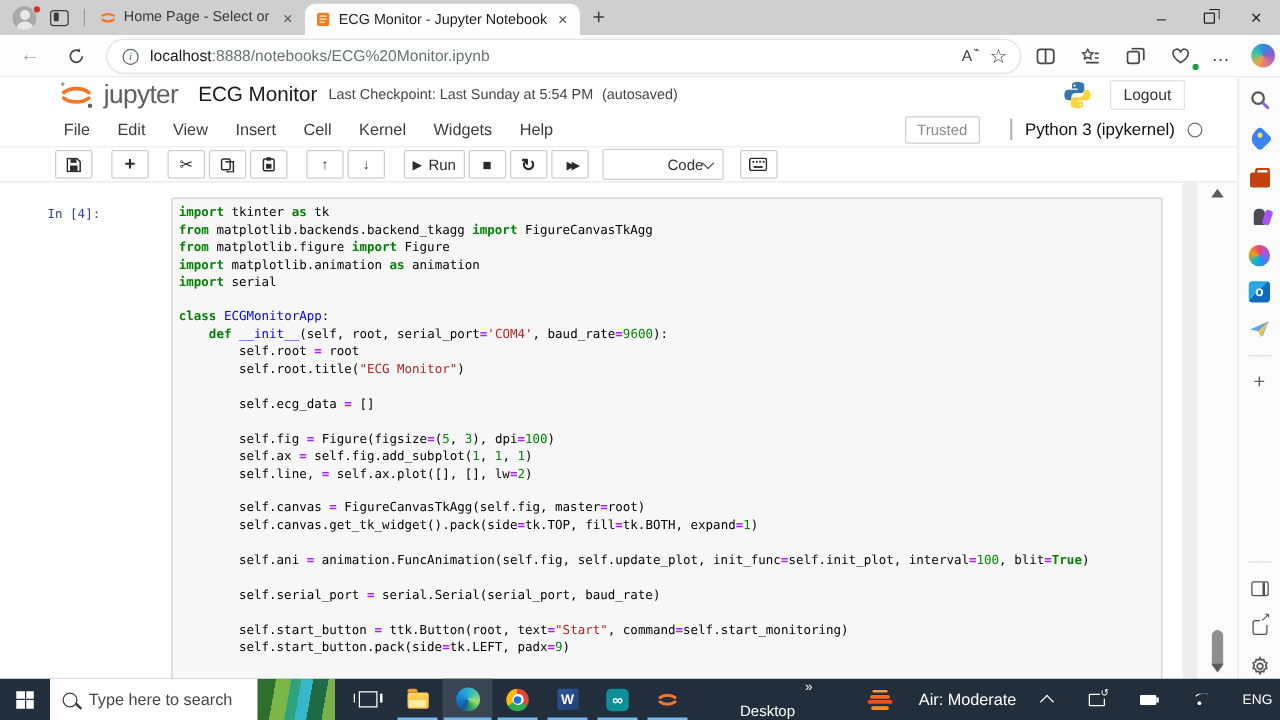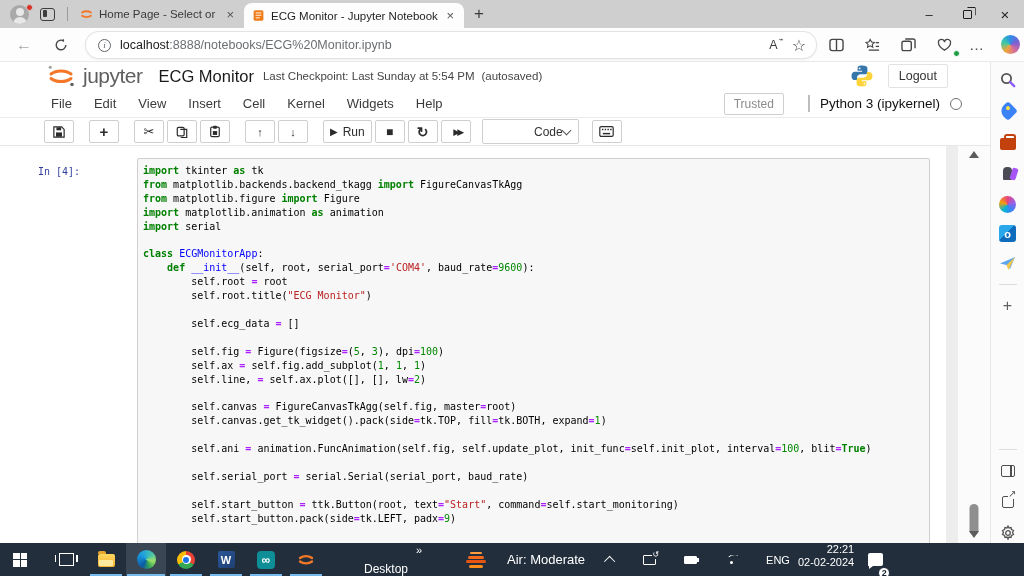--- a/index.html
+++ b/index.html
@@ -434,20 +434,25 @@
 
 <div class="taskbar">
   <div class="tk-tile">
     <div class="winlogo">
         <span></span>
         <span></span>
         <span></span>
         <span></span>
       </div>
   </div>
+  <div class="tksearch">
+    <div class="mag"></div>
+    <span>Type here to search</span>
+    <div class="landscape"></div>
+  </div>
   <div class="tk-tile" style="margin-left:6px;">
       <div class="taskview"></div>
     </div>
   <div class="tk-tile">
       <div class="folder"></div>
       <div class="runline"></div>
     </div>
   <div class="tk-tile active">
       <div class="edgeico"></div>
       <div class="runline" style="left:1px; right:1px;"></div>

